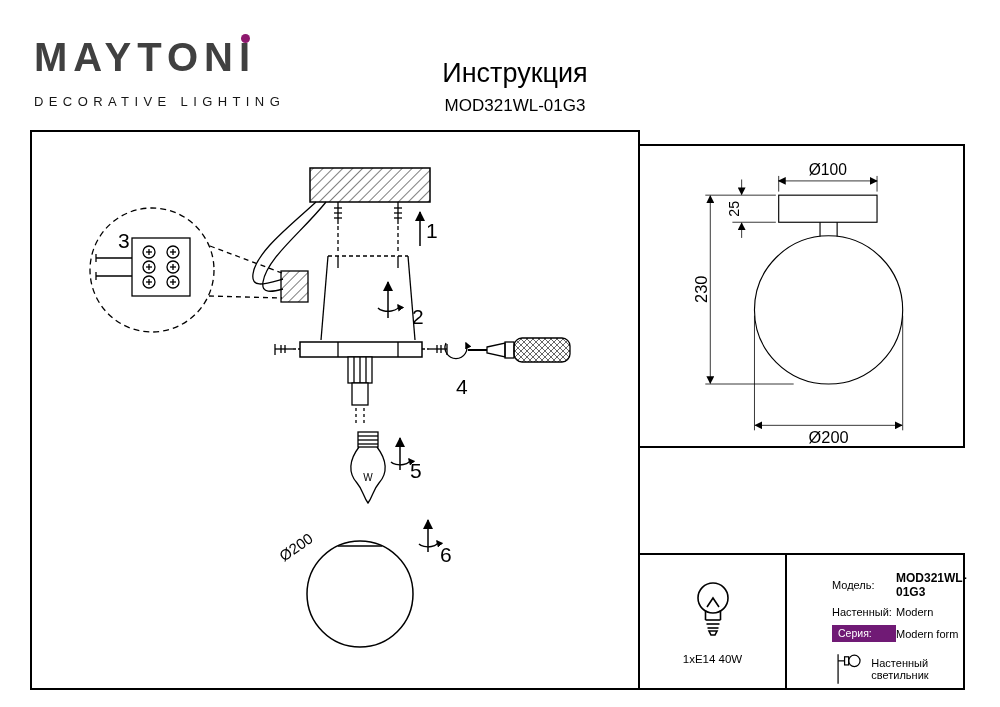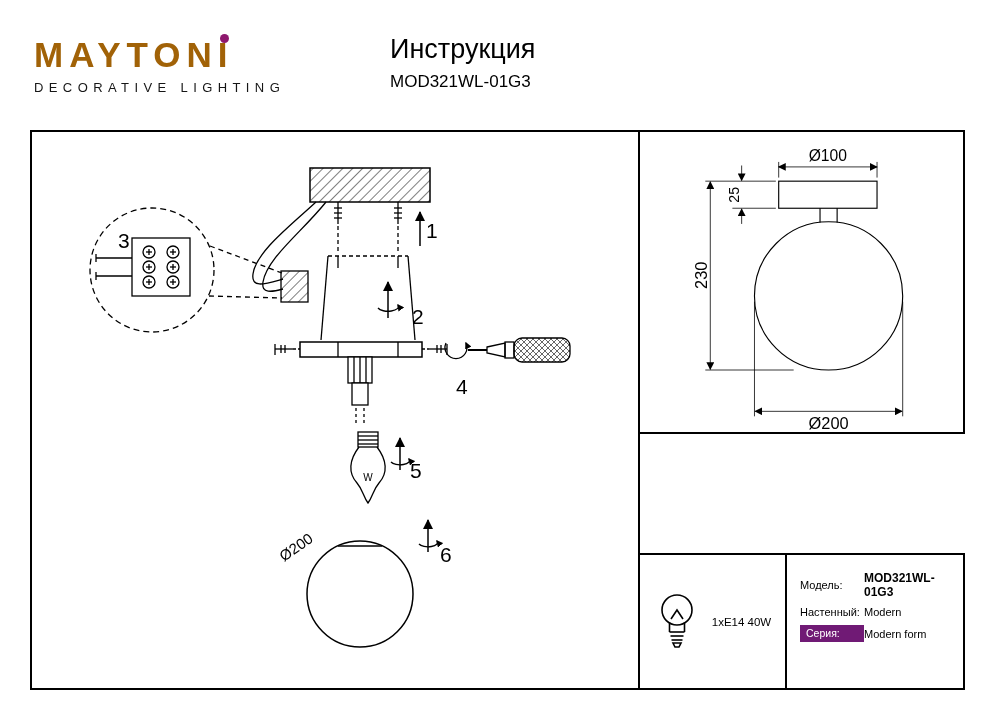--- a/index.html
+++ b/index.html
@@ -2,41 +2,41 @@
 <html><head>
 <meta charset="utf-8">
 <style>
   * { margin:0; padding:0; box-sizing:border-box; }
   html,body { background:#fff; }
   body { width:1000px; height:707px; font-family:"Liberation Sans", sans-serif; color:#000; }
   .page { position:relative; width:1000px; height:707px; background:#fff; overflow:hidden; }
 
   
   .logo { position:absolute; left:34px; top:36px; }
-  .logo-text { font-size:35px; font-weight:bold; letter-spacing:6px; line-height:1.08; color:#a16207; white-space:nowrap; }
+  .logo-text { font-size:40px; font-weight:bold; letter-spacing:6px; line-height:1.08; color:#404040; white-space:nowrap; }
   .logo-i { position:relative; display:inline-block; }
   .i-dot { position:absolute; left:2px; top:-2px; width:9px; height:9px; border-radius:50%; background:#8E186E; }
-  .logo-sub { font-size:13px; letter-spacing:5.4px; margin-top:6px; color:#161616; white-space:nowrap; }
-  .title-block { position:absolute; left:390px; top:34px; width:250px; text-align:left; }
+  .logo-sub { font-size:13px; letter-spacing:5.4px; margin-top:15px; color:#161616; white-space:nowrap; }
+  .title-block { position:absolute; left:390px; top:58px; width:250px; text-align:center; }
   .doc-title { font-size:27px; }
   .doc-model { font-size:17px; margin-top:7px; }
 
   
   .panel { position:absolute; border:2px solid #000; background:#fff; }
   .assembly-panel { left:30px; top:130px; width:610px; height:560px; }
-  .dims-panel { left:638px; top:130px; width:327px; height:304px; }
+  .dims-panel { left:638px; top:144px; width:327px; height:304px; }
   .specs-panel { left:638px; top:553px; width:327px; height:137px; display:flex; }
   svg.diagram { display:block; width:100%; height:100%; }
   svg text { font-family:"Liberation Sans", sans-serif; }
 
   
-  .specs-left { width:147px; flex:0 0 147px; border-right:2px solid #000; display:flex; align-items:center; justify-content:center; gap:12px; }
+  .specs-left { width:147px; flex:0 0 147px; border-right:2px solid #000; display:flex; flex-direction:column; align-items:center; justify-content:center; gap:12px; }
   .bulb-icon { width:46px; height:62px; }
   .lamp-spec { font-size:11.5px; }
-  .specs-right { flex:1; padding:16px 8px 0 13px; }
+  .specs-right { flex:1; padding:16px 8px 0 13px;margin-left:32px; }
   .spec-row { display:flex; align-items:center; margin-bottom:7px; font-size:11px; }
   .spec-label { width:64px; flex:0 0 64px; }
   .model-value { font-weight:bold; font-size:12px; }
   .badge { display:inline-block; background:#701a75; color:#fff; padding:2px 24px 3px 6px; font-size:10.5px; }
   .type-row { margin-top:4px; }
   .wall-icon { width:36px; height:40px; margin:0 8px 0 2px; }
 </style>
 </head>
 <body>
 
@@ -261,16 +261,27 @@
         <span class="spec-value model-value">MOD321WL-01G3</span>
       </div>
       <div class="spec-row">
         <span class="spec-label">Настенный:</span>
         <span class="spec-value">Modern</span>
       </div>
       <div class="spec-row">
         <span class="spec-label"><span class="badge">Серия:</span></span>
         <span class="spec-value">Modern form</span>
       </div>
+      <div class="spec-row type-row">
+        <svg class="wall-icon" viewBox="0 0 36 40">
+          <g fill="none" stroke="#000" stroke-width="1.5">
+            <line x1="5" y1="2" x2="5" y2="38"></line>
+            <line x1="5" y1="10" x2="13" y2="10"></line>
+            <rect x="13" y="5" width="5" height="10"></rect>
+            <circle cx="25" cy="10" r="7"></circle>
+          </g>
+        </svg>
+        <span class="spec-value">Настенный светильник</span>
+      </div>
     </div>
   </div>
 
 </div>
 
 </body></html>

